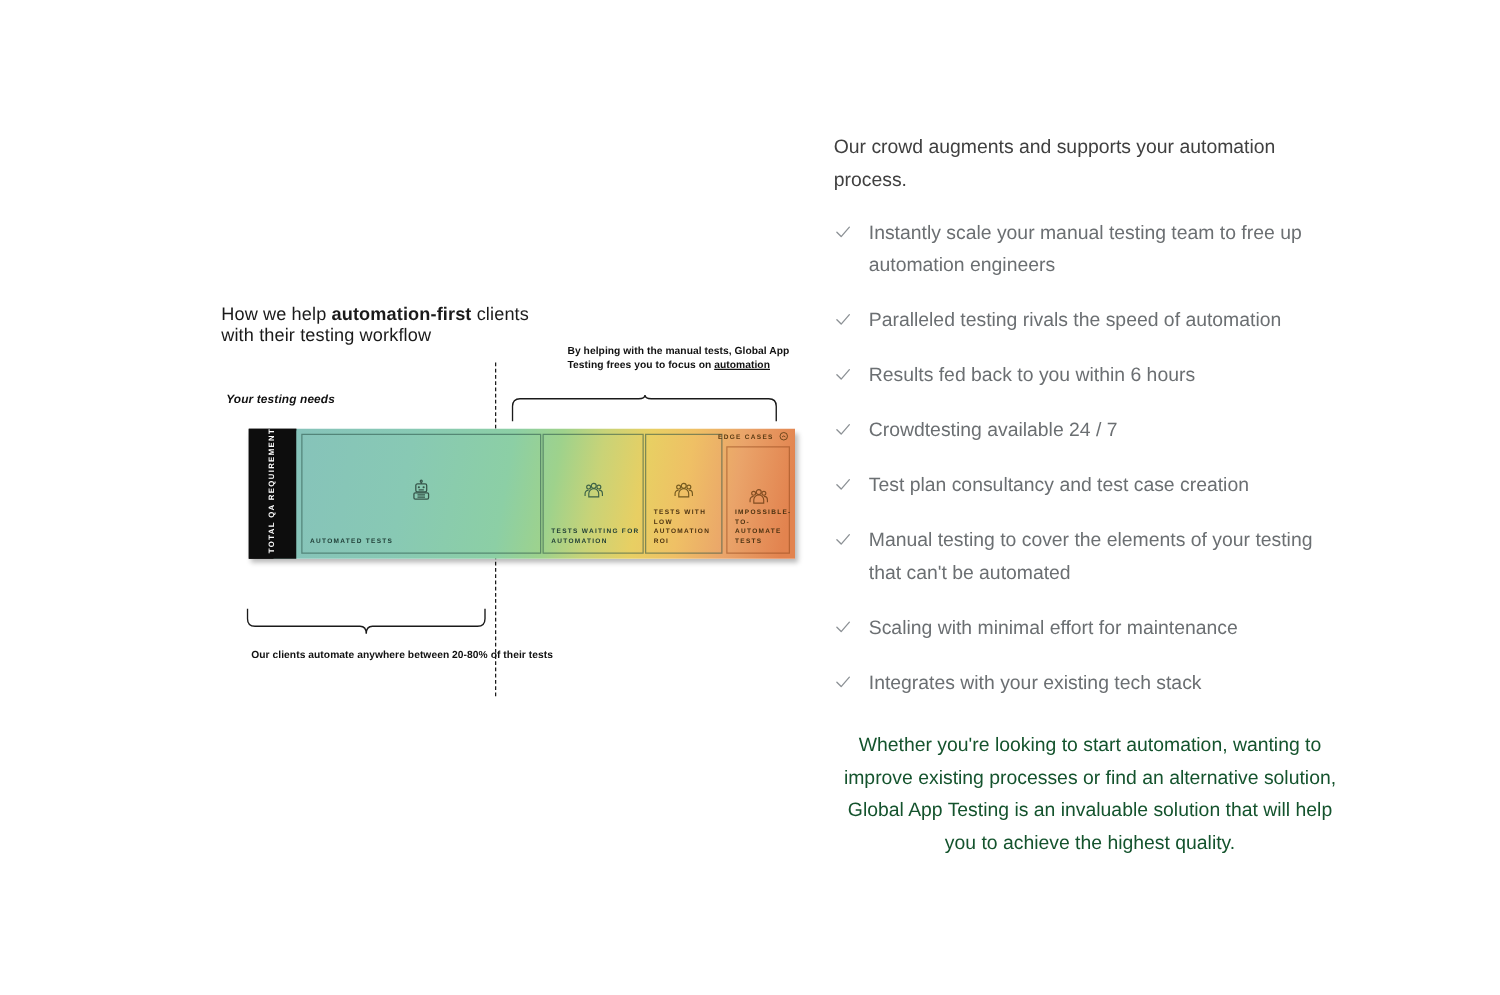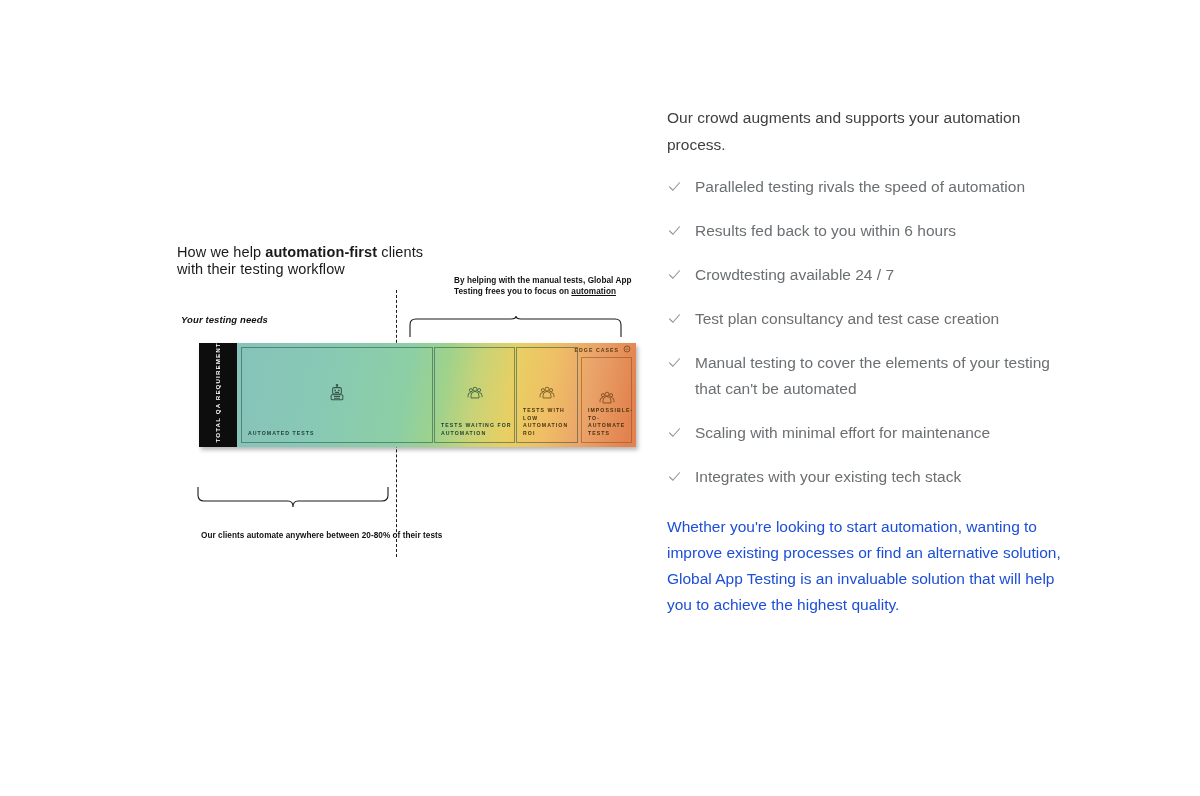--- a/index.html
+++ b/index.html
@@ -80,21 +80,21 @@
   .ig-bracket-bot {
     position: absolute;
     left: 20px;
     top: 242px;
     width: 192px;
     height: 22px;
   }
   .ig-bracket-label {
     position: absolute;
     left: 24px;
-    top: 286px;
+    top: 274px;
     font-size: 8.2px;
     line-height: 11px;
     font-weight: 700;
     color: #111;
     letter-spacing: 0.05px;
   }
 
   
   .ig-bar {
     position: absolute;
@@ -228,21 +228,22 @@
     left: 0;
     top: 2px;
     width: 15px;
     height: 15px;
     color: #8d9296;
   }
   .outro {
     margin: 0;
     font-size: 15.5px;
     line-height: 26px;
-    color: #1d4ed8;
+    color: #14532d;
+    text-align: center;
   }
 </style>
 </head>
 <body>
 
 <div id="infographic">
 
   <div class="ig-title"><span>How we help </span><b>automation-first</b><span> clients with their testing workflow</span></div>
 
   <div class="ig-callout"><span>By helping with the manual tests, Global App Testing frees you to focus on </span><u>automation</u></div>
@@ -343,20 +344,28 @@
 
   <p class="lede">Our crowd augments and supports your automation process.</p>
 
   <ul class="checks">
     <li>
       <span class="tick">
         <svg width="15" height="15" viewBox="0 0 24 24" fill="none" stroke="currentColor" stroke-width="1.7" stroke-linecap="round" stroke-linejoin="round">
             <path d="M4 12.5 L9.5 18 L20 6"></path>
           </svg>
       </span>
+      <span>Instantly scale your manual testing team to free up automation engineers</span>
+    </li>
+    <li>
+      <span class="tick">
+        <svg width="15" height="15" viewBox="0 0 24 24" fill="none" stroke="currentColor" stroke-width="1.7" stroke-linecap="round" stroke-linejoin="round">
+            <path d="M4 12.5 L9.5 18 L20 6"></path>
+          </svg>
+      </span>
       <span>Paralleled testing rivals the speed of automation</span>
     </li>
     <li>
       <span class="tick">
         <svg width="15" height="15" viewBox="0 0 24 24" fill="none" stroke="currentColor" stroke-width="1.7" stroke-linecap="round" stroke-linejoin="round">
             <path d="M4 12.5 L9.5 18 L20 6"></path>
           </svg>
       </span>
       <span>Results fed back to you within 6 hours</span>
     </li>

